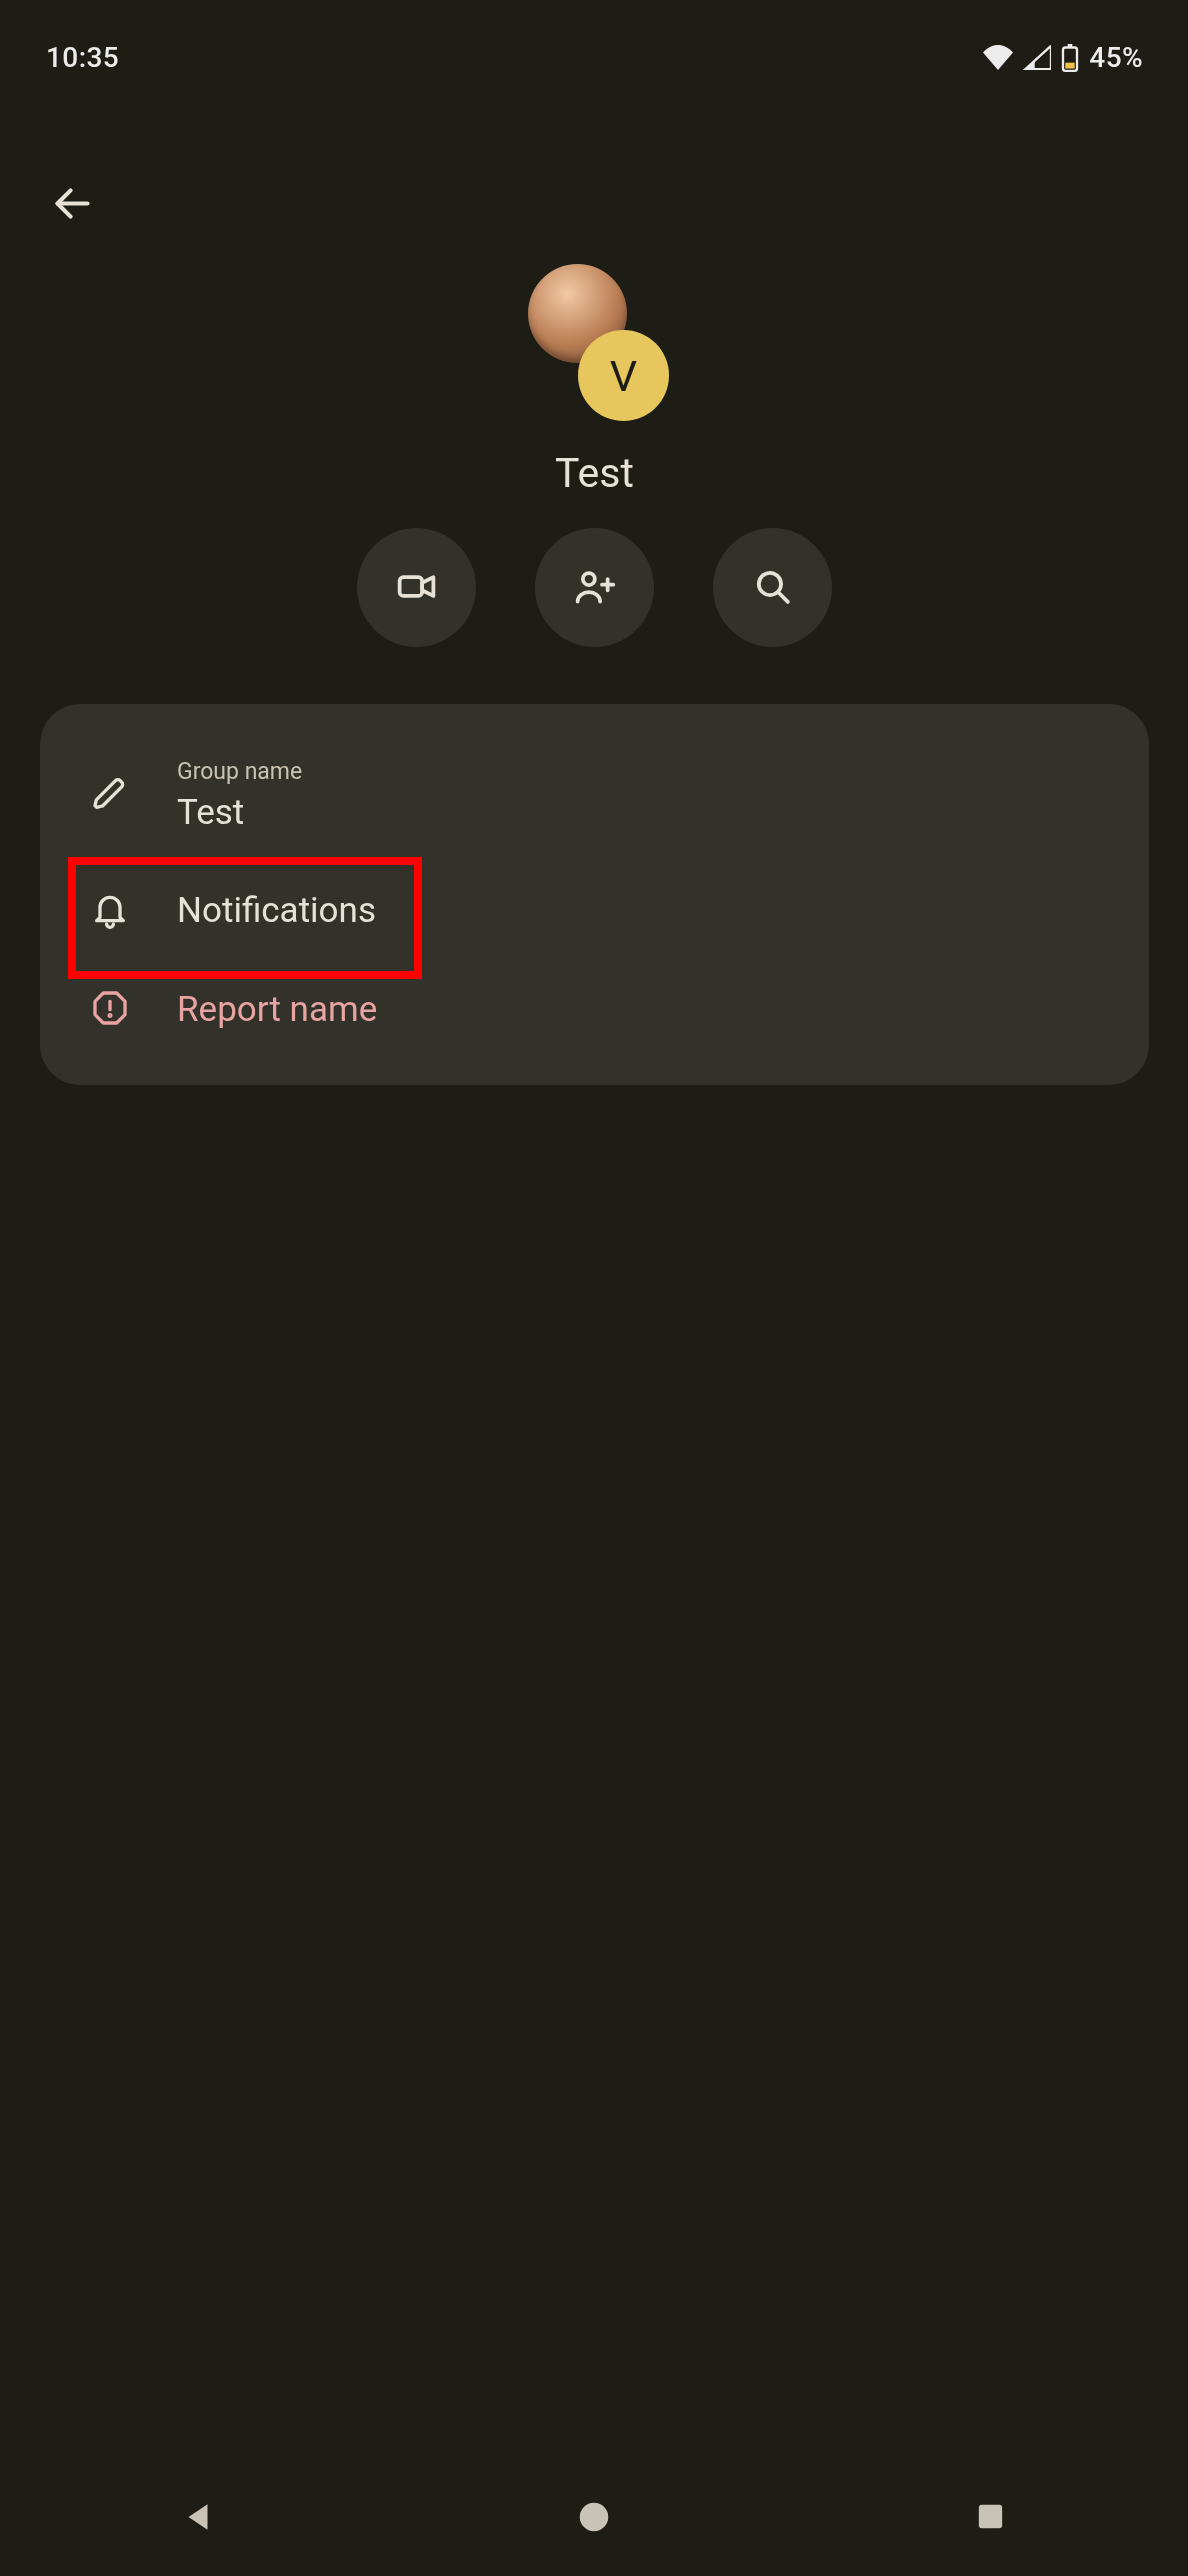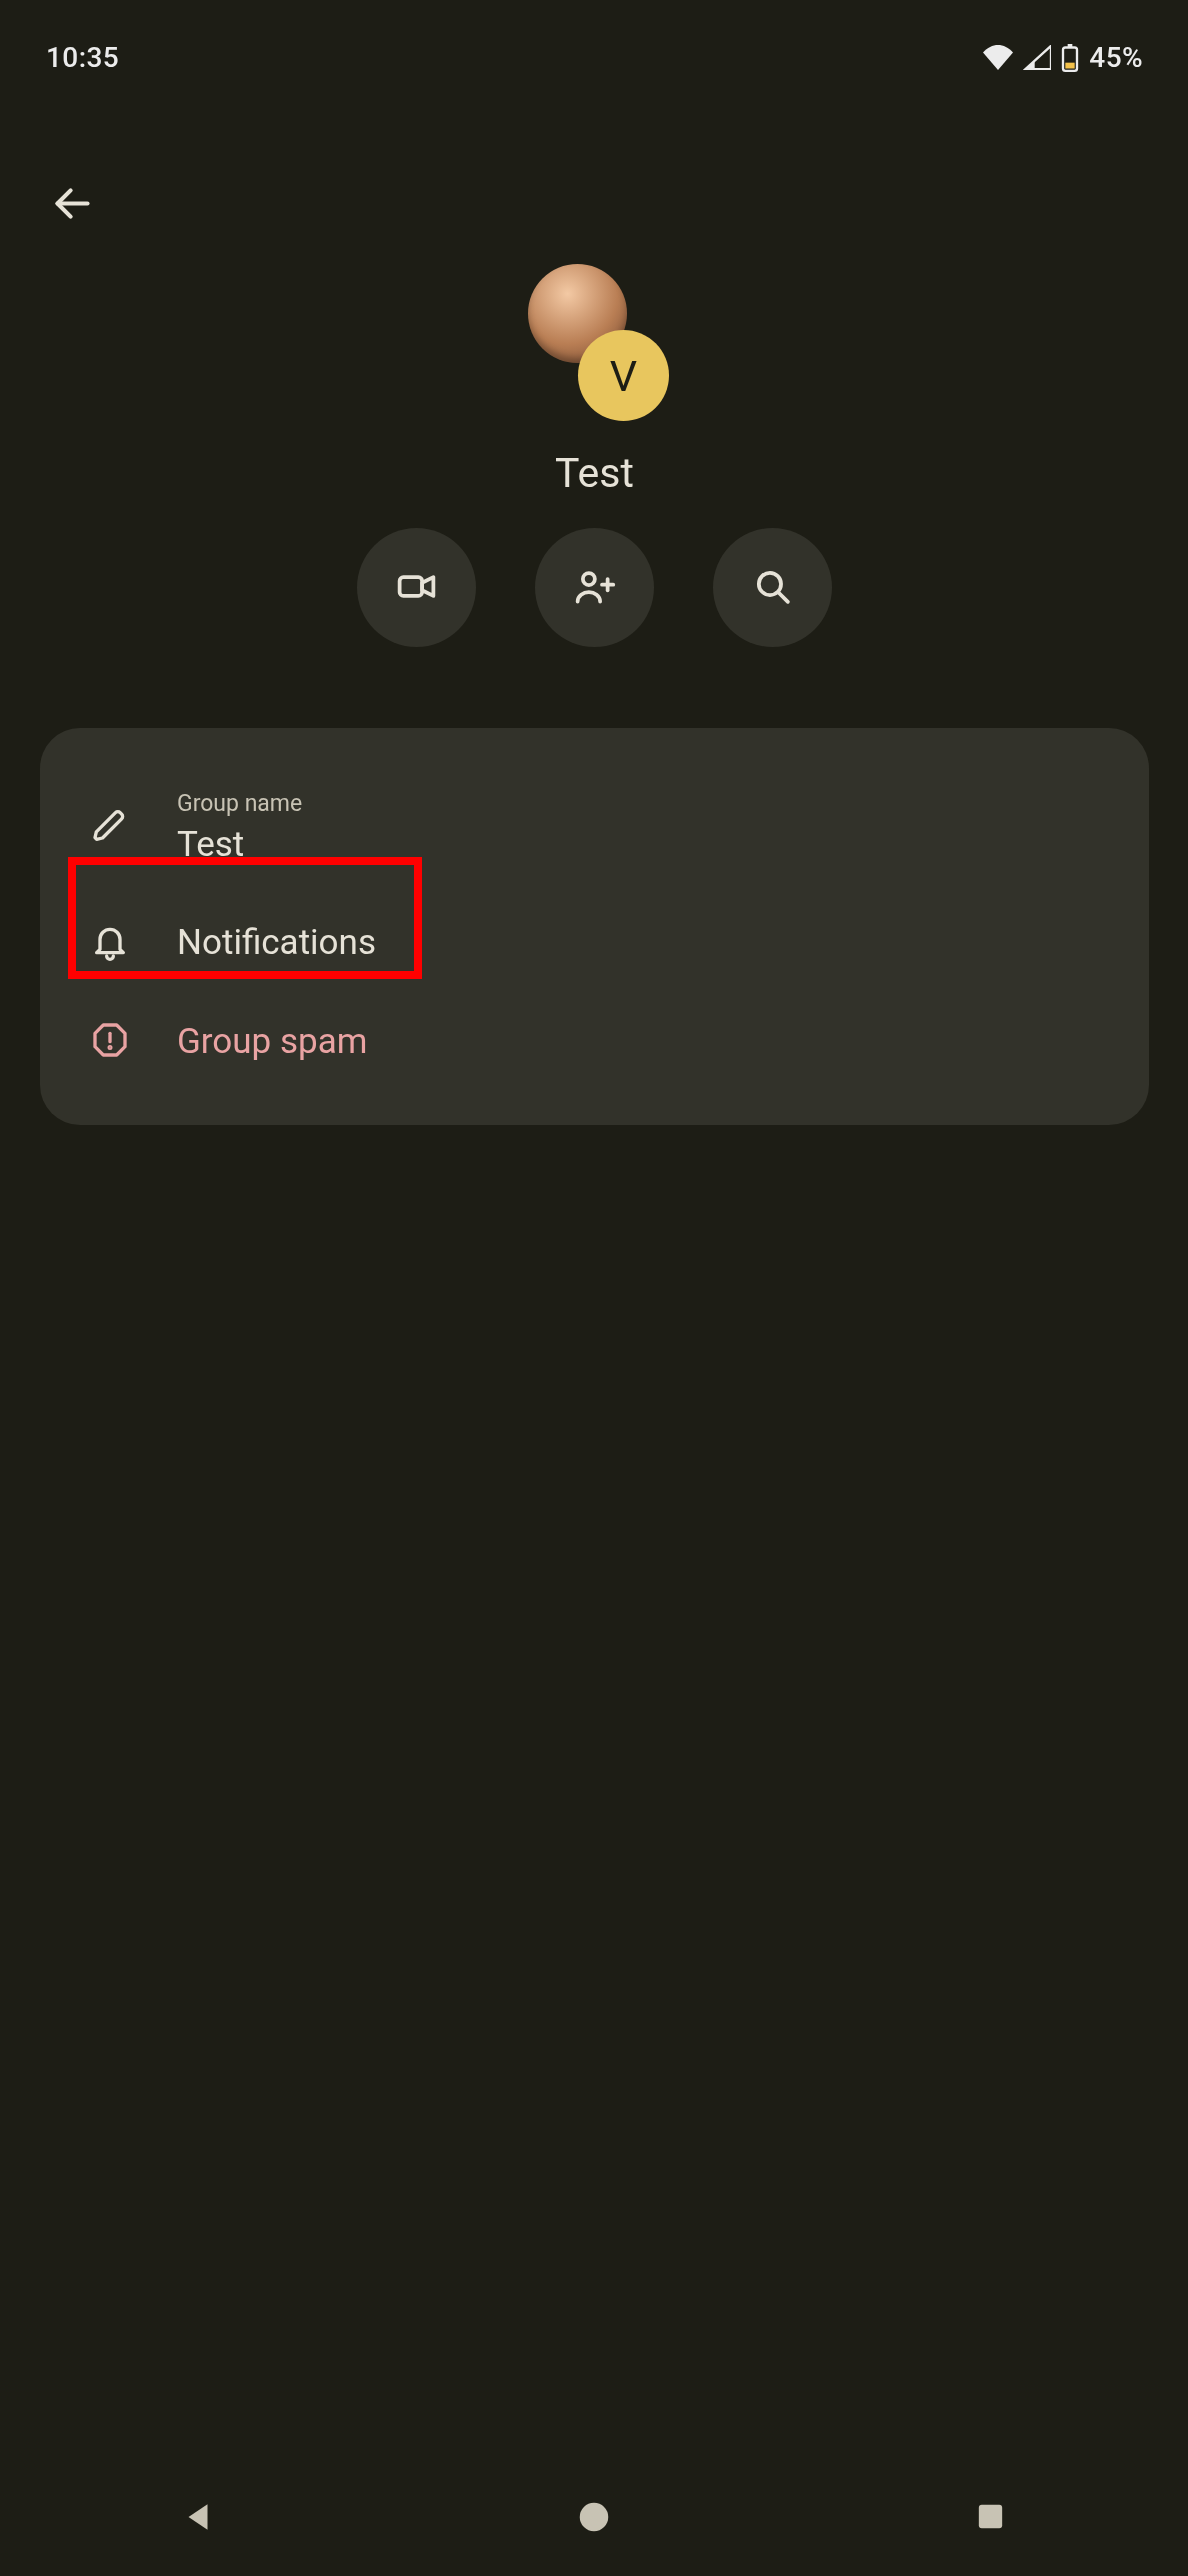--- a/index.html
+++ b/index.html
@@ -77,24 +77,24 @@
   .action-btn {
     width: 119px; height: 119px; border-radius: 50%;
     background: #32322a;
     border: none; cursor: pointer;
     display: flex; align-items: center; justify-content: center;
   }
 
   
   .card {
     position: absolute;
-    top: 728px; left: 40px; right: 40px;
+    top: 704px; left: 40px; right: 40px;
     background: #32322a;
     border-radius: 40px;
-    padding: 34px 0;
+    padding: 26px 0;
   }
   .row {
     display: flex; align-items: center;
     padding: 28px 48px;
     gap: 46px;
     cursor: pointer;
   }
   .row .icon-slot {
     width: 43px; display: flex; align-items: center; justify-content: center;
   }
@@ -240,21 +240,21 @@
     <div class="icon-slot">
       <span>
         <svg width="40" height="40" viewBox="0 0 24 24" fill="none" stroke="#e9a3a3" stroke-width="2" stroke-linecap="round" stroke-linejoin="round">
             <polygon points="8 3 16 3 21 8 21 16 16 21 8 21 3 16 3 8"></polygon>
             <line x1="12" y1="8" x2="12" y2="13"></line>
             <circle cx="12" cy="16.5" r="0.5" fill="#e9a3a3"></circle>
           </svg>
       </span>
     </div>
     <div class="row-text">
-      <div class="main-label">Group spam</div>
+      <div class="main-label">Report name</div>
     </div>
   </div>
 
 </div>
 
 <div class="highlight-box"></div>
 
 <div class="nav-bar">
   <button class="nav-btn">
     <span>

